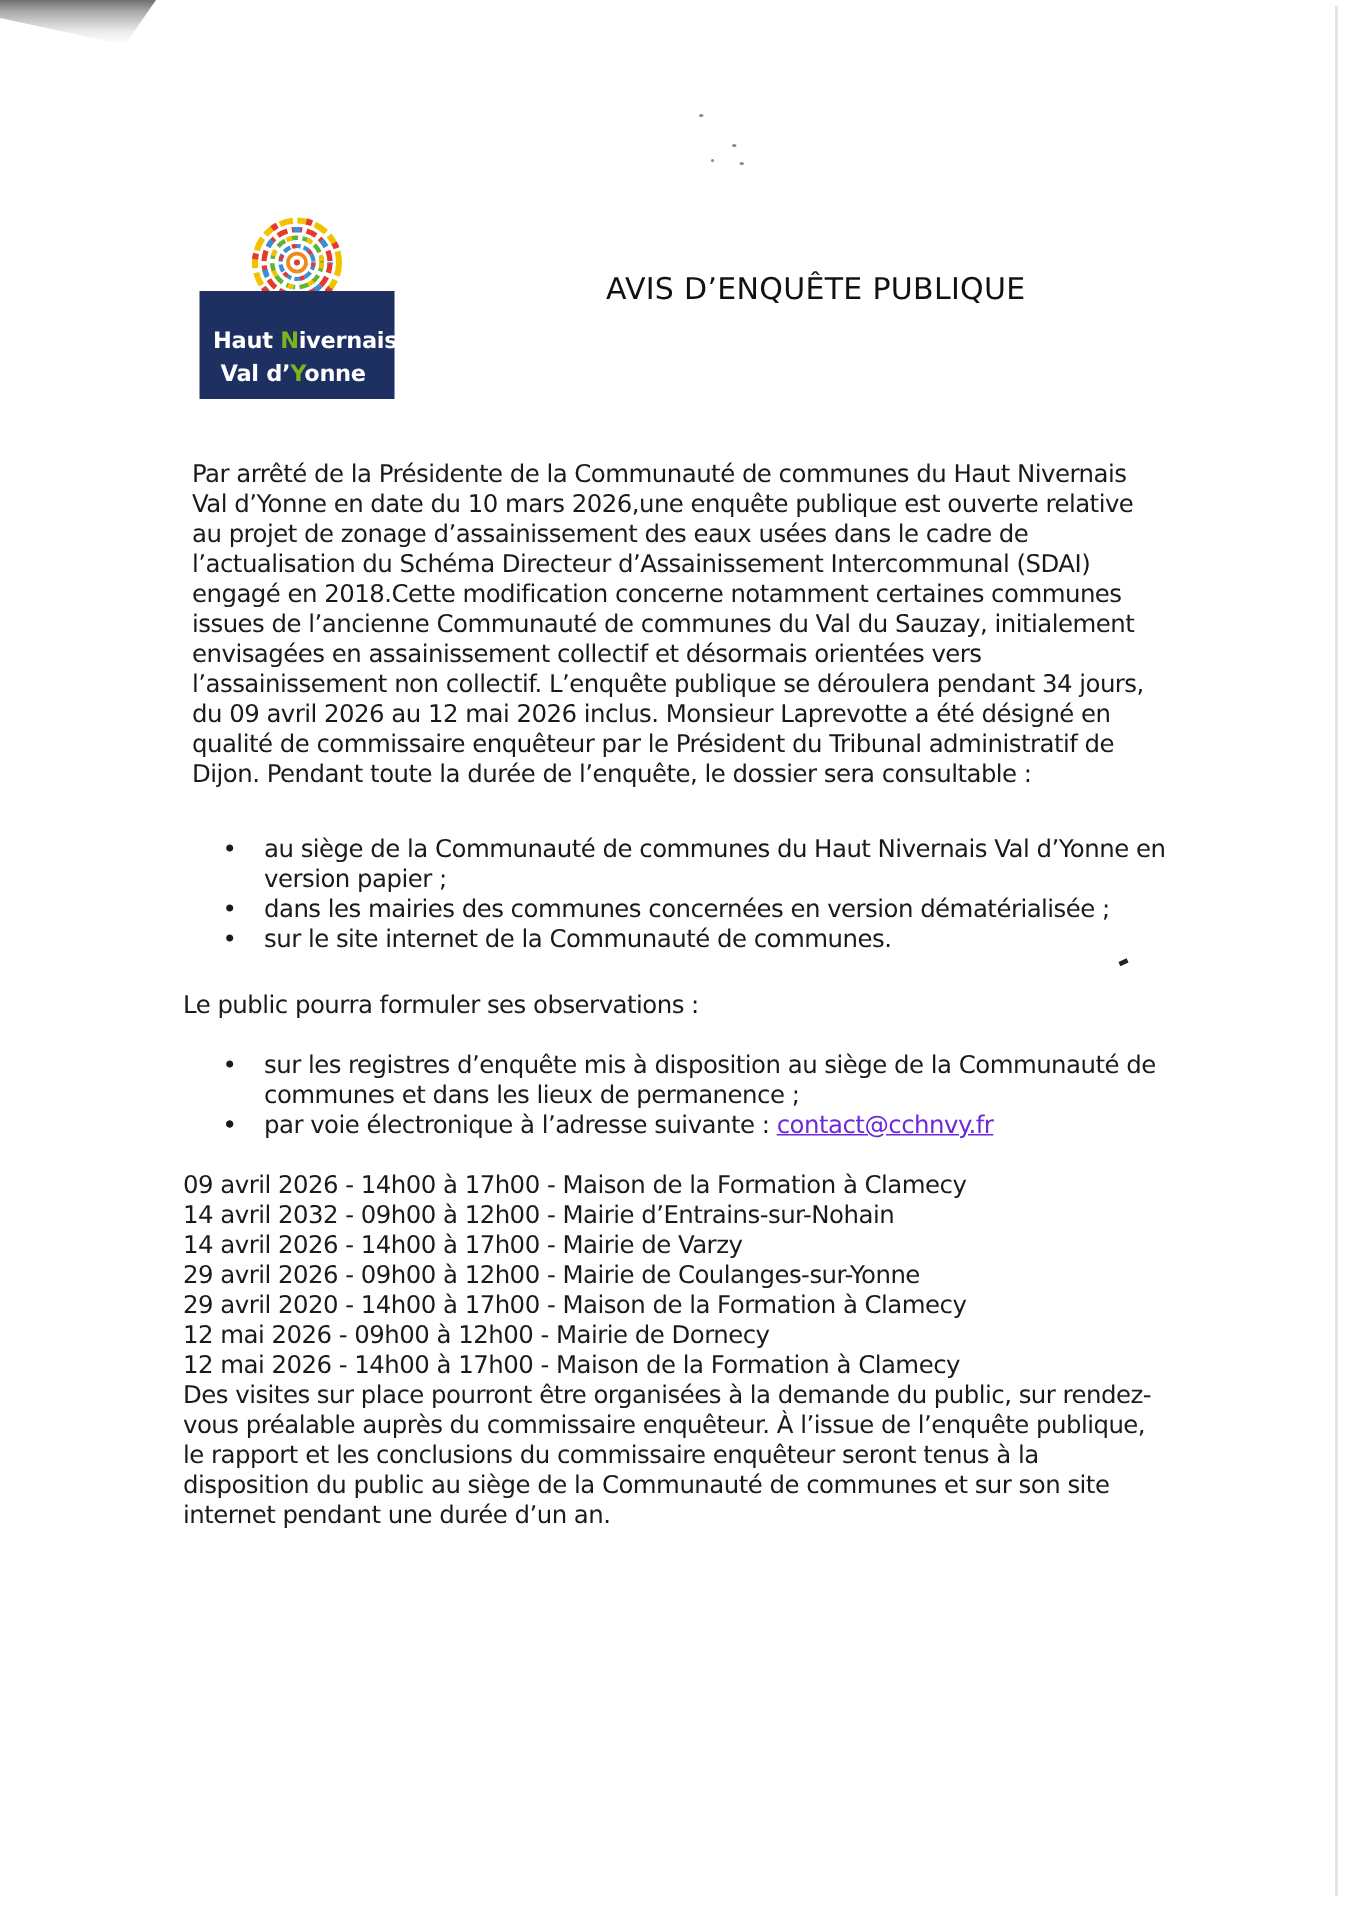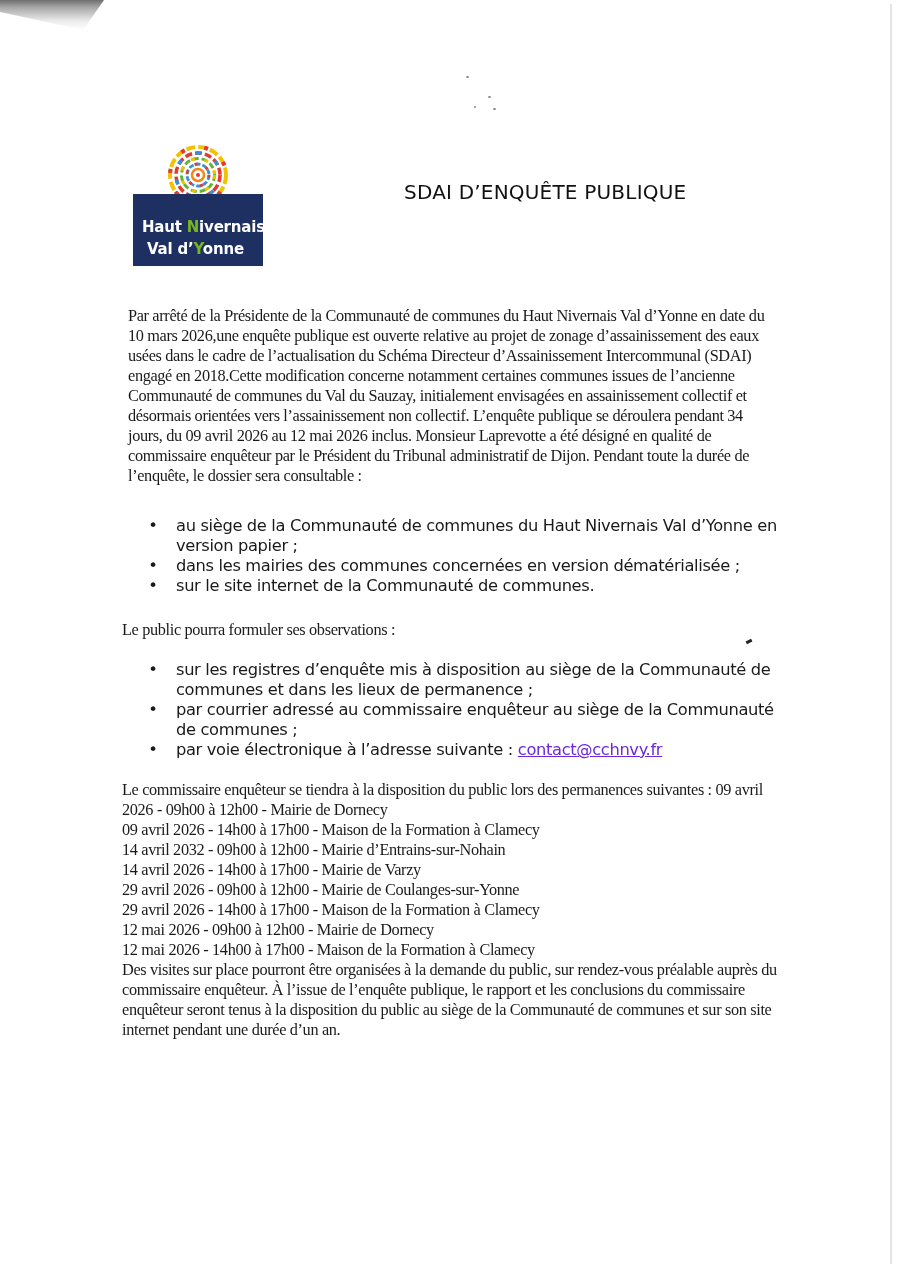--- a/index.html
+++ b/index.html
@@ -39,21 +39,21 @@
 
   .title {
     position: absolute; left: 404px; top: 180px;
     font-size: 20px; letter-spacing: 0.2px; color: #111;
   }
 
   .content {
     position: absolute; left: 128px; top: 306px; width: 650px;
     font-size: 16.3px; line-height: 20px; letter-spacing: -0.35px;
   }
-  p { margin: 0; font-family: Liberation Serif, serif; }
+  p { margin: 0; }
   .para1 { }
   ul { list-style: none; margin: 0; padding: 0; }
   li { position: relative; padding-left: 48px; }
   li .bullet {
     position: absolute; left: 20px; top: 0; width: 10px; text-align: center;
   }
   .list1 { margin-top: 30px; }
   .obs-intro { margin-top: 24px; margin-left: -6px; }
   .list2 { margin-top: 20px; }
   .perm { margin-top: 20px; margin-left: -6px; }
@@ -85,46 +85,45 @@
     <circle cx="31" cy="31" r="11" fill="none" stroke="#3a8fd6" stroke-width="2.8" stroke-dasharray="5 2"></circle>
     <circle cx="31" cy="31" r="11" fill="none" stroke="#e23b2d" stroke-width="2.8" stroke-dasharray="3 9"></circle>
     <circle cx="31" cy="31" r="6" fill="none" stroke="#f08a1c" stroke-width="2.5"></circle>
     <circle cx="31" cy="31" r="2" fill="#e23b2d"></circle>
   </svg>
   <div class="box"></div>
   <div class="line l1"><span>Haut </span><span class="accent">N</span><span>ivernais</span></div>
   <div class="line l2"><span>Val d’</span><span class="accent">Y</span><span>onne</span></div>
 </div>
 
-<h1 class="title" style="margin:0;font-weight:normal;">SDAI D’ENQUÊTE PUBLIQUE</h1>
+<h1 class="title" style="margin:0;font-weight:normal;">AVIS D’ENQUÊTE PUBLIQUE</h1>
 
 <div class="mark"></div>
 
 <div class="content">
   <p class="para1">Par arrêté de la Présidente de la Communauté de communes du Haut Nivernais Val d’Yonne en date du 10 mars 2026,une enquête publique est ouverte relative au projet de zonage d’assainissement des eaux usées dans le cadre de l’actualisation du Schéma Directeur d’Assainissement Intercommunal (SDAI) engagé en 2018.Cette modification concerne notamment certaines communes issues de l’ancienne Communauté de communes du Val du Sauzay, initialement envisagées en assainissement collectif et désormais orientées vers l’assainissement non collectif. L’enquête publique se déroulera pendant 34 jours, du 09 avril 2026 au 12 mai 2026 inclus. Monsieur Laprevotte a été désigné en qualité de commissaire enquêteur par le Président du Tribunal administratif de Dijon. Pendant toute la durée de l’enquête, le dossier sera consultable :</p>
 
   <ul class="list1">
     <li><span class="bullet">•</span><span>au siège de la Communauté de communes du Haut Nivernais Val d’Yonne en version papier ;</span></li>
     <li><span class="bullet">•</span><span>dans les mairies des communes concernées en version dématérialisée ;</span></li>
     <li><span class="bullet">•</span><span>sur le site internet de la Communauté de communes.</span></li>
   </ul>
 
   <p class="obs-intro">Le public pourra formuler ses observations :</p>
 
   <ul class="list2">
     <li><span class="bullet">•</span><span>sur les registres d’enquête mis à disposition au siège de la Communauté de communes et dans les lieux de permanence ;</span></li>
-    <li><span class="bullet">•</span><span>par courrier adressé au commissaire enquêteur au siège de la Communauté de communes ;</span></li>
+    <li><span class="bullet">•</span></li>
     <li><span class="bullet">•</span><span>par voie électronique à l’adresse suivante : </span><a class="email" href="#">contact@cchnvy.fr</a></li>
   </ul>
 
   <div class="perm">
-    <p>Le commissaire enquêteur se tiendra à la disposition du public lors des permanences suivantes : 09 avril 2026 - 09h00 à 12h00 - Mairie de Dornecy</p>
     <p>09 avril 2026 - 14h00 à 17h00 - Maison de la Formation à Clamecy</p>
     <p>14 avril 2032 - 09h00 à 12h00 - Mairie d’Entrains-sur-Nohain</p>
     <p>14 avril 2026 - 14h00 à 17h00 - Mairie de Varzy</p>
     <p>29 avril 2026 - 09h00 à 12h00 - Mairie de Coulanges-sur-Yonne</p>
-    <p>29 avril 2026 - 14h00 à 17h00 - Maison de la Formation à Clamecy</p>
+    <p>29 avril 2020 - 14h00 à 17h00 - Maison de la Formation à Clamecy</p>
     <p>12 mai 2026 - 09h00 à 12h00 - Mairie de Dornecy</p>
     <p>12 mai 2026 - 14h00 à 17h00 - Maison de la Formation à Clamecy</p>
   </div>
 
   <p class="visits">Des visites sur place pourront être organisées à la demande du public, sur rendez-vous préalable auprès du commissaire enquêteur. À l’issue de l’enquête publique, le rapport et les conclusions du commissaire enquêteur seront tenus à la disposition du public au siège de la Communauté de communes et sur son site internet pendant une durée d’un an.</p>
 </div>
 
 </body></html>

